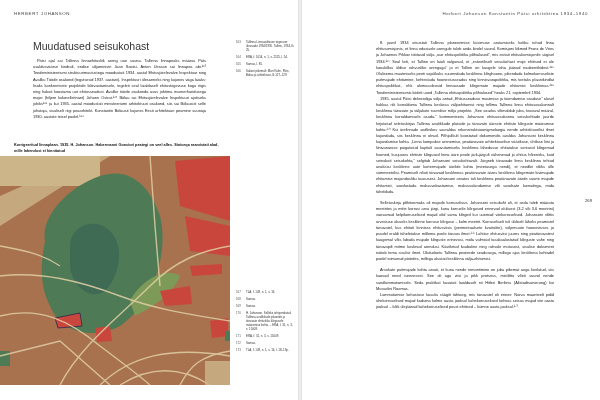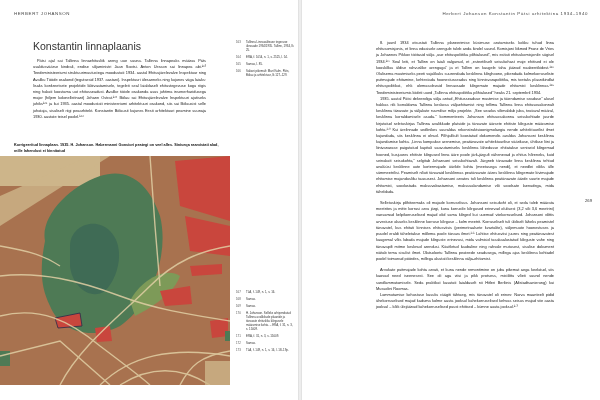--- a/index.html
+++ b/index.html
@@ -30,21 +30,21 @@
   .map svg{display:block;}
   .pagenum{position:absolute;right:8px;top:198px;font-size:4.2px;color:#333;}
 </style>
 </head>
 <body>
 
 <div class="spread">
 
   <div class="page left">
     <div class="running">Herbert Johanson</div>
-    <h1 class="sec">Konstantin linnaplaanis</h1>
+    <h1 class="sec">Muudatused seisukohast</h1>
     <div class="body">
       <p>Pätsi ajal sai Tallinna linnaehitusliik areng uue suuna. Tallinna linnapeaks määras Päts usaldusväärse kindrali, endise sõjaministri Jaan Sootsi. Anton Uesson sai linnapea abi.¹⁶³ Teedeministeeriumi struktuurimuutustega moodustati 1934. aastal Ehitusjärelevalve Inspektuur ning Avaliku Tööde osakond (tegutsesid 1937. aastani). Inspektuuri ülesanneks ning kujunes väga laiaks: lisaks konkreetsete projektide läbivaatamisele, tegeleti seal laialdaselt ehitustegevuse kogu riigis ning hakati koostama uut ehitusseadust. Avalike tööde osakonda asus juhtima insenerharidusega major (hiljem kolonelleitnant) Johann Ostrat.¹⁶⁴ Bölau sai Ehitusjärelevalve Inspektuuri ajutiseks juhiks¹⁶⁵ ja kui 1935. aastal moodustati ministeeriumi arhitektuuri osakond, siis sai Bölausist selle juhataja, sisuliselt riigi peaarhitekt. Konstantin Bölausit kujunes Eesti arhitektuuri peamine suunaja 1930. aastate teisel poolel.¹⁶⁶</p>
     </div>
 
     <div class="notes notes-top">
       <div class="n">
           <span class="num">163</span>
           <span class="txt">Tallinna Linnavalitsuse tegevuse ülevaade 1934/1935. Tallinn, 1934, lk 25.</span>
         </div>
       <div class="n">

